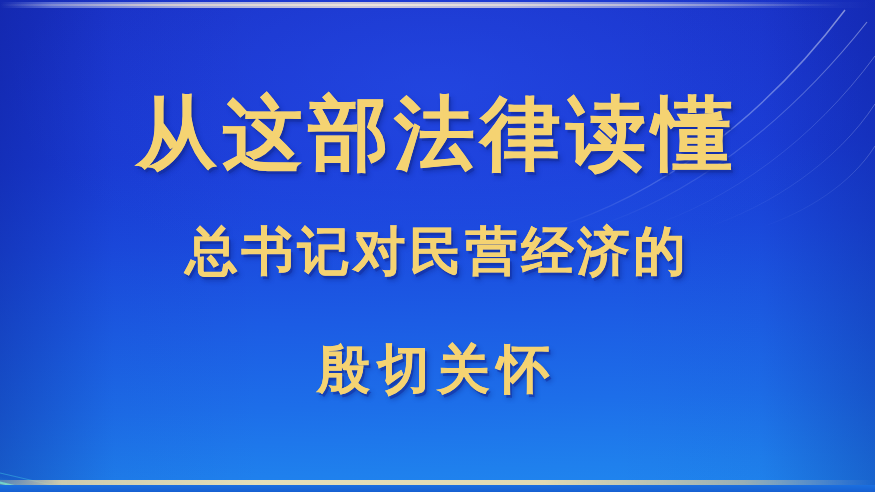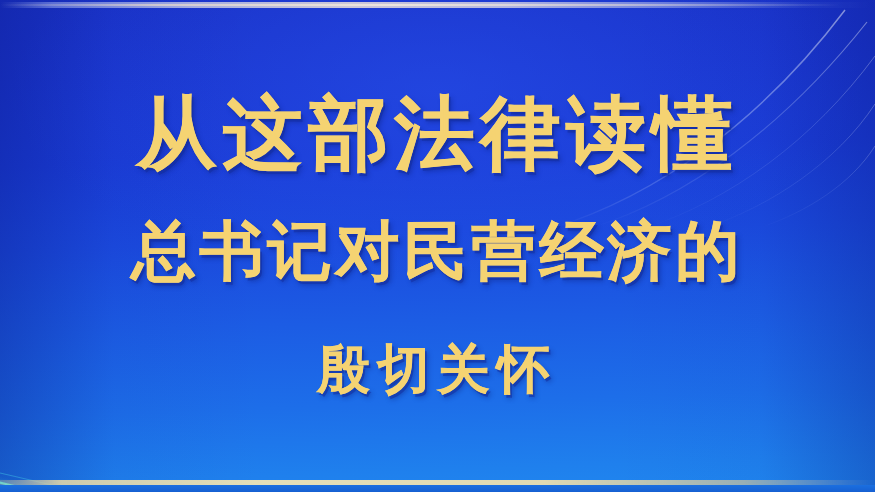--- a/index.html
+++ b/index.html
@@ -167,21 +167,21 @@
     line-height: 118px;
     letter-spacing: 4px;
     white-space: nowrap;
     text-shadow:
       2px 3px 0 rgba(20,45,160,0.55),
       3px 4px 5px rgba(10,30,120,0.40);
     -webkit-text-stroke: 0.5px #f5d372;
   }
 
   .title-line.l1 { font-size: 80px; letter-spacing: 6px; }
-  .title-line.l2 { font-size: 64px; letter-spacing: 4px; }
+  .title-line.l2 { font-size: 52px; letter-spacing: 4px; }
   .title-line.l3 { font-size: 52px; letter-spacing: 8px; }
 </style>
 </head>
 <body>
 
 <div id="poster">
 
   <div class="edge-shade"></div>
 
   <svg class="streaks" viewBox="0 0 330 230">

